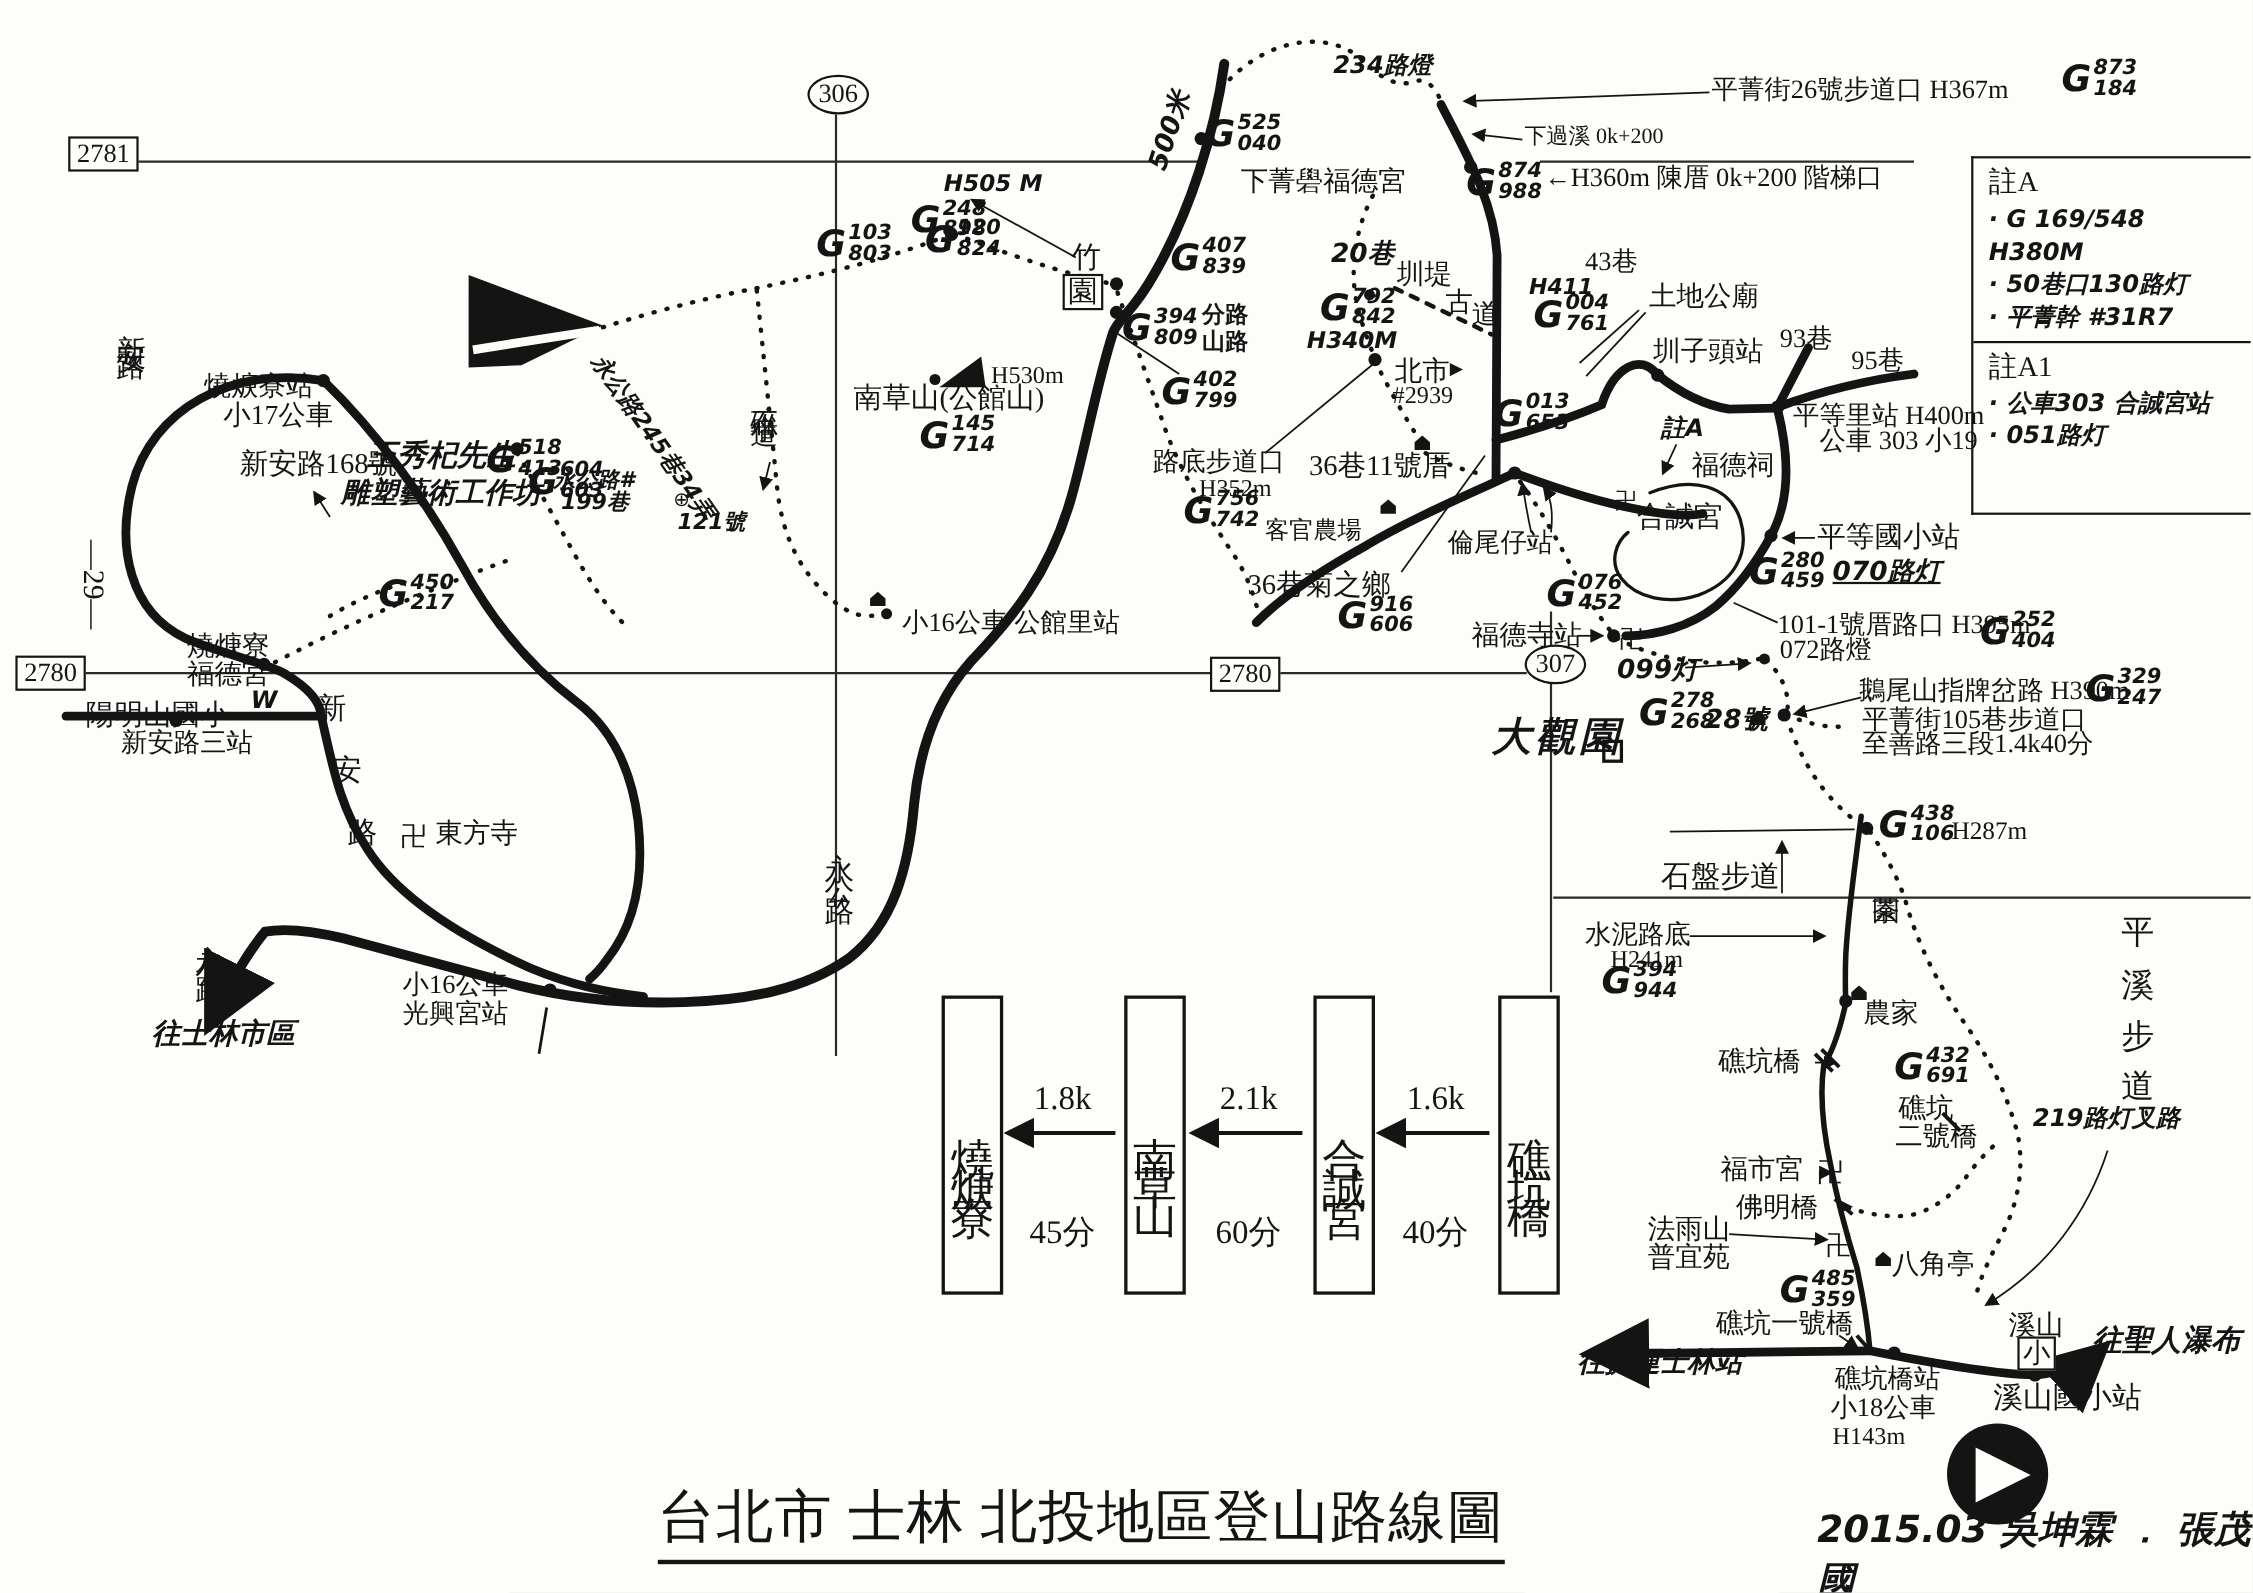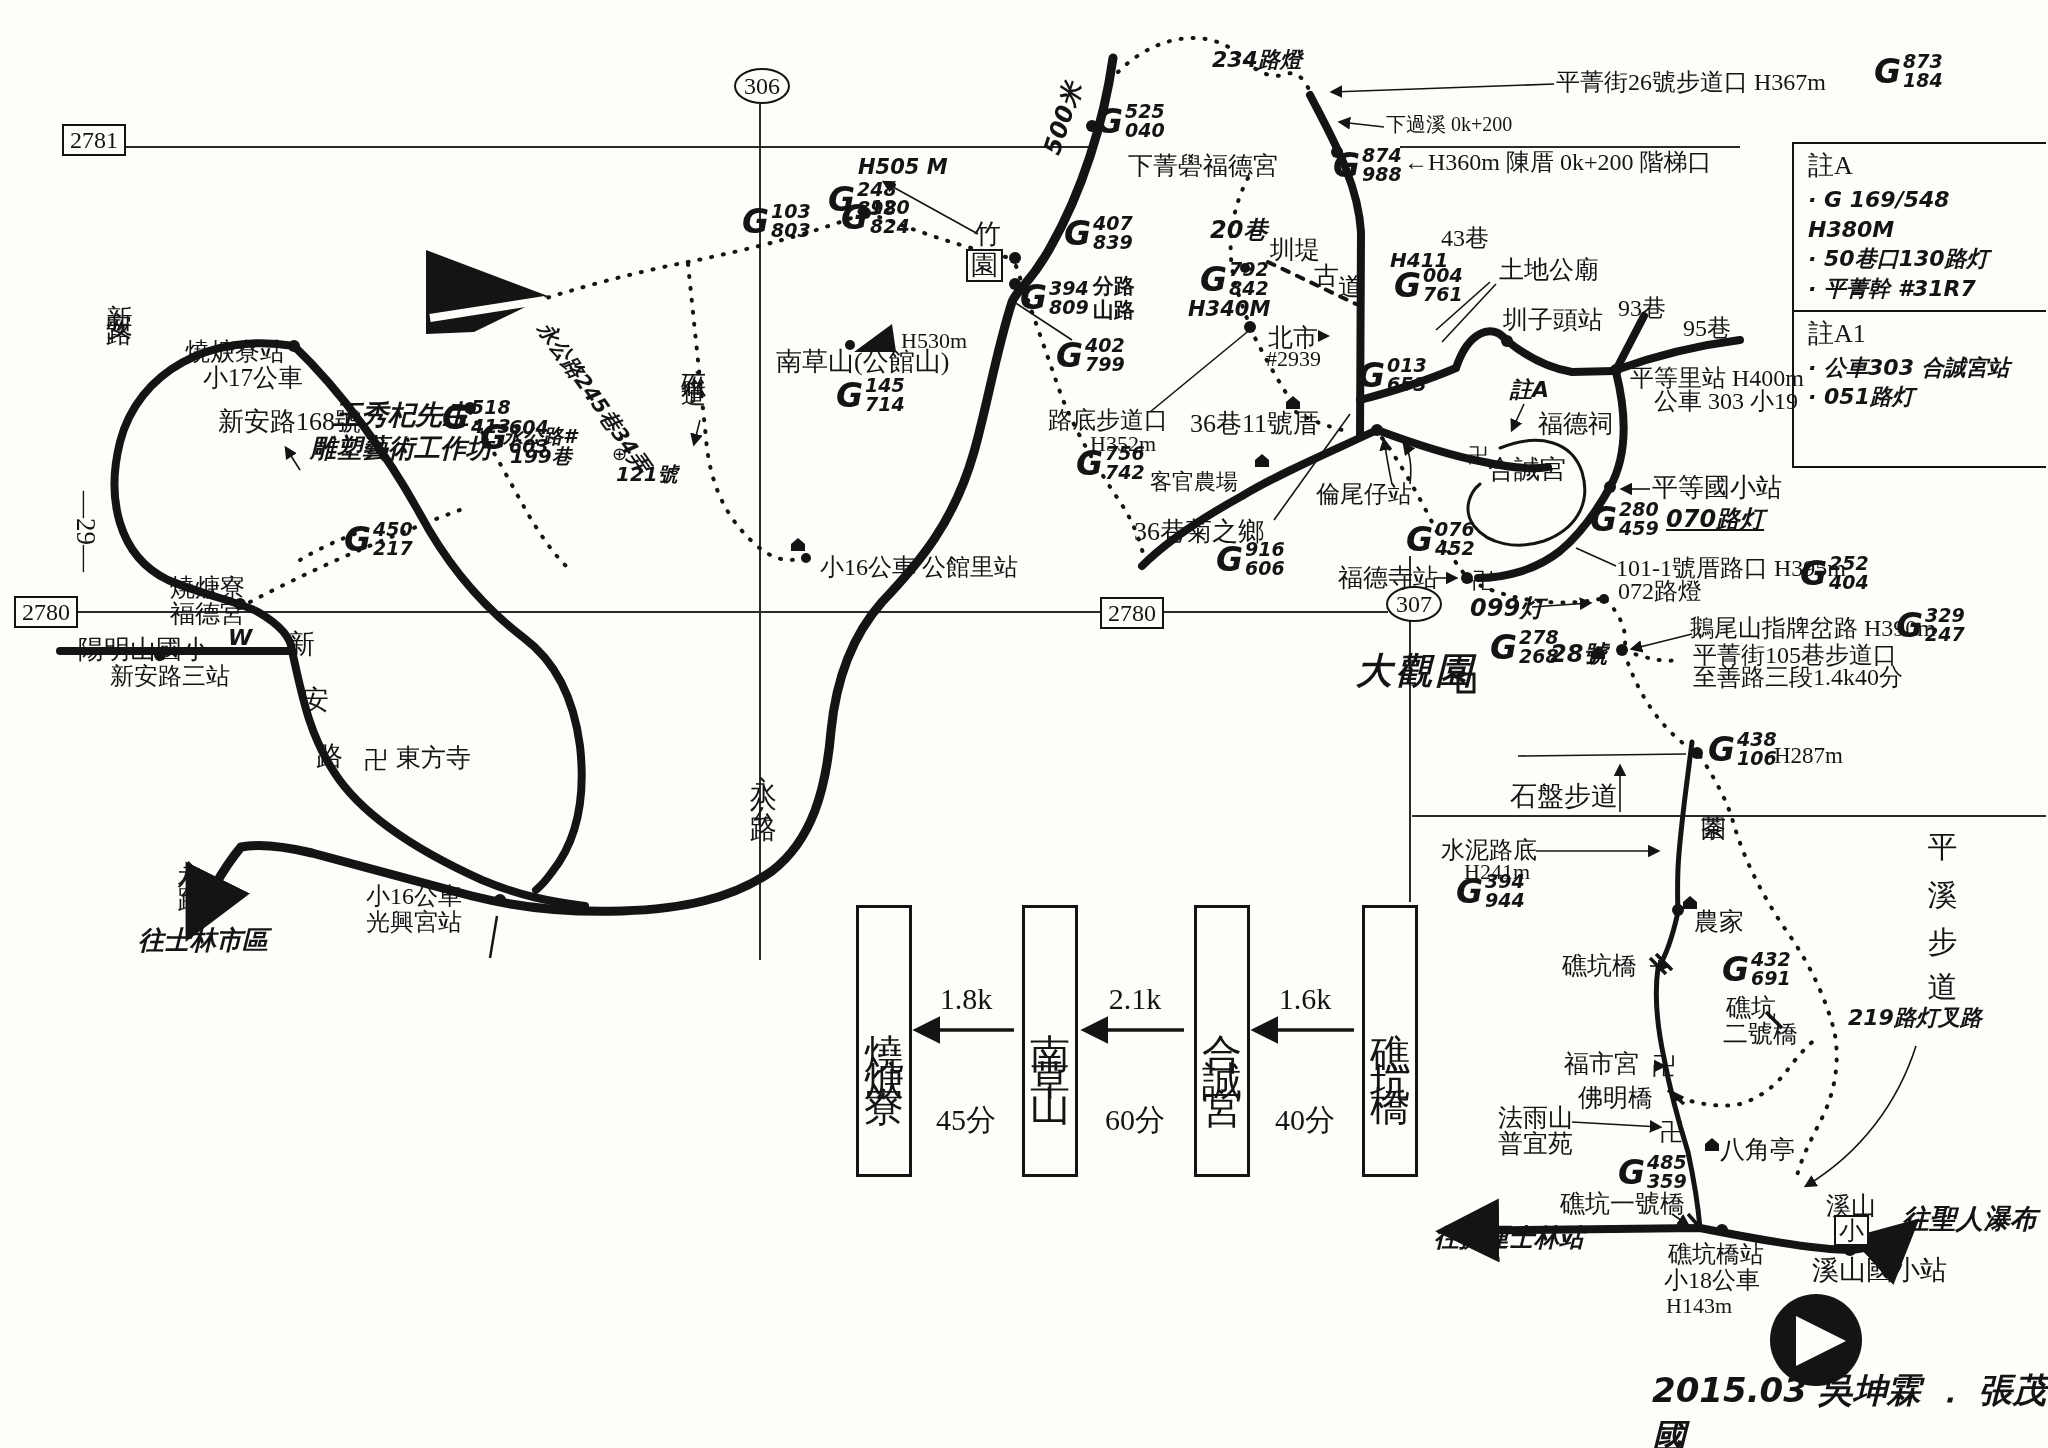--- a/index.html
+++ b/index.html
@@ -234,20 +234,21 @@
       <div class="stopbox" style="left: 1194px; top: 905px;">合誠宮</div>
       <div class="stopbox" style="left: 1362px; top: 905px;">礁坑橋</div>
       <div class="legtxt" style="left: 966px; top: 982px;">1.8k</div>
       <div class="legtxt" style="left: 966px; top: 1100px;">45分</div>
       <div class="legtxt" style="left: 1135px; top: 982px;">2.1k</div>
       <div class="legtxt" style="left: 1135px; top: 1100px;">60分</div>
       <div class="legtxt" style="left: 1305px; top: 982px;">1.6k</div>
       <div class="legtxt" style="left: 1305px; top: 1100px;">40分</div>
     </div>
 
+  <div id="map-title">台北市 士林 北投地區登山路線圖</div>
   <div id="signature">2015.03  吳坤霖 ． 張茂國</div>
 
   <div id="labels-layer">
       <div class="label" style="left: 185px; top: 338px; font-size: 25px;">燒焿寮站</div>
       <div class="label" style="left: 203px; top: 364px; font-size: 25px;">小17公車</div>
       <div class="label" style="left: 218px; top: 408px; font-size: 26px;">新安路168號</div>
       <div class="label hand" style="left: 334px; top: 400px; font-size: 27px;">王秀杞先生</div>
       <div class="label hand" style="left: 310px; top: 434px; font-size: 26px;">雕塑藝術工作坊</div>
       <div class="label" style="left: 170px; top: 574px; font-size: 25px;">燒焿寮</div>
       <div class="label" style="left: 170px; top: 600px; font-size: 25px;">福德宮</div>

